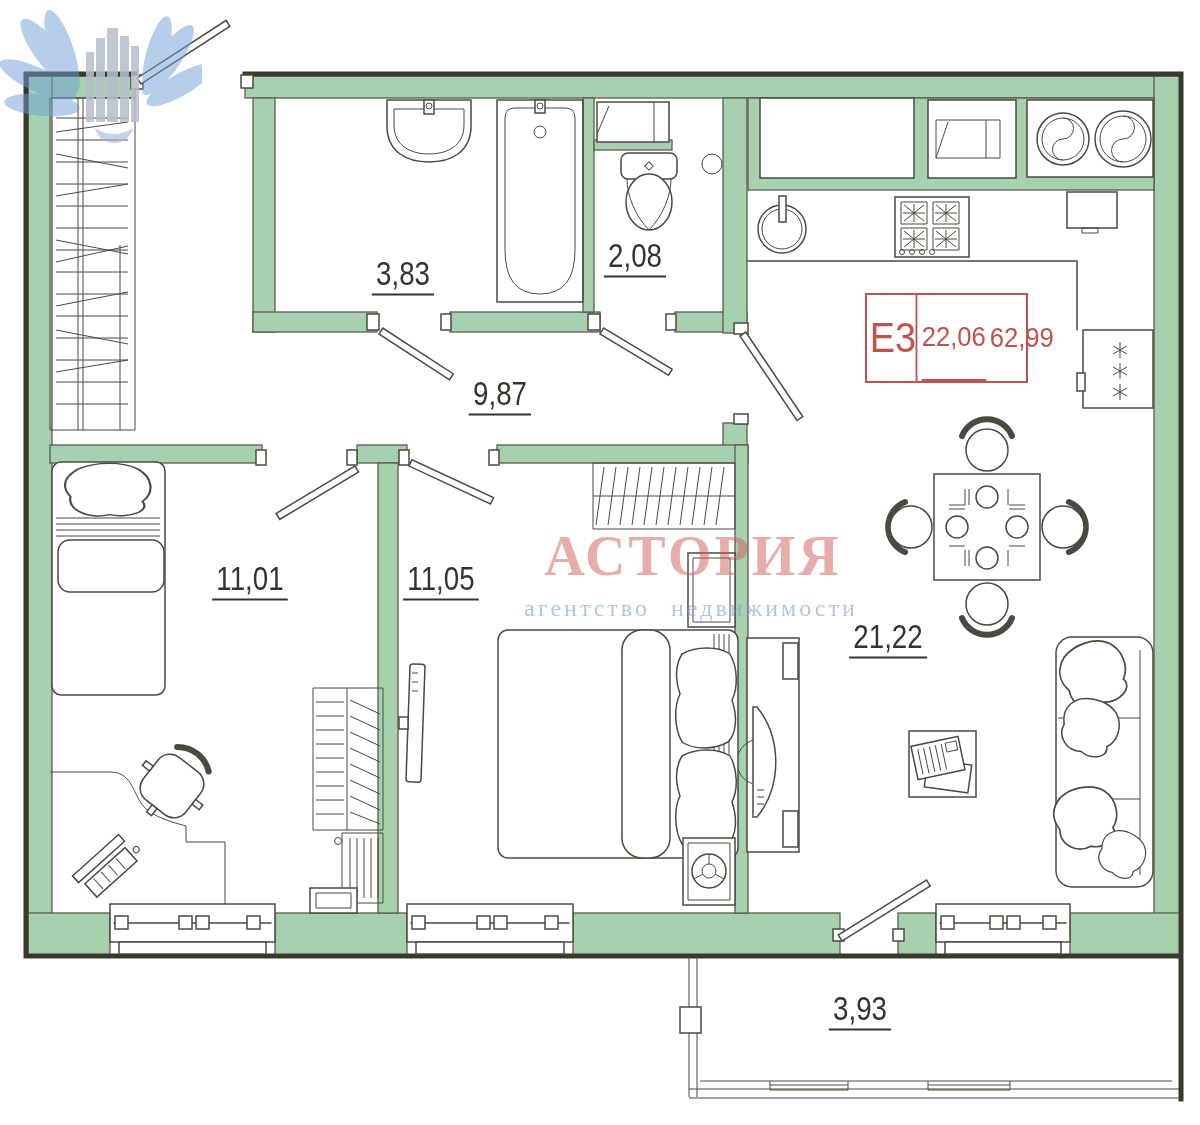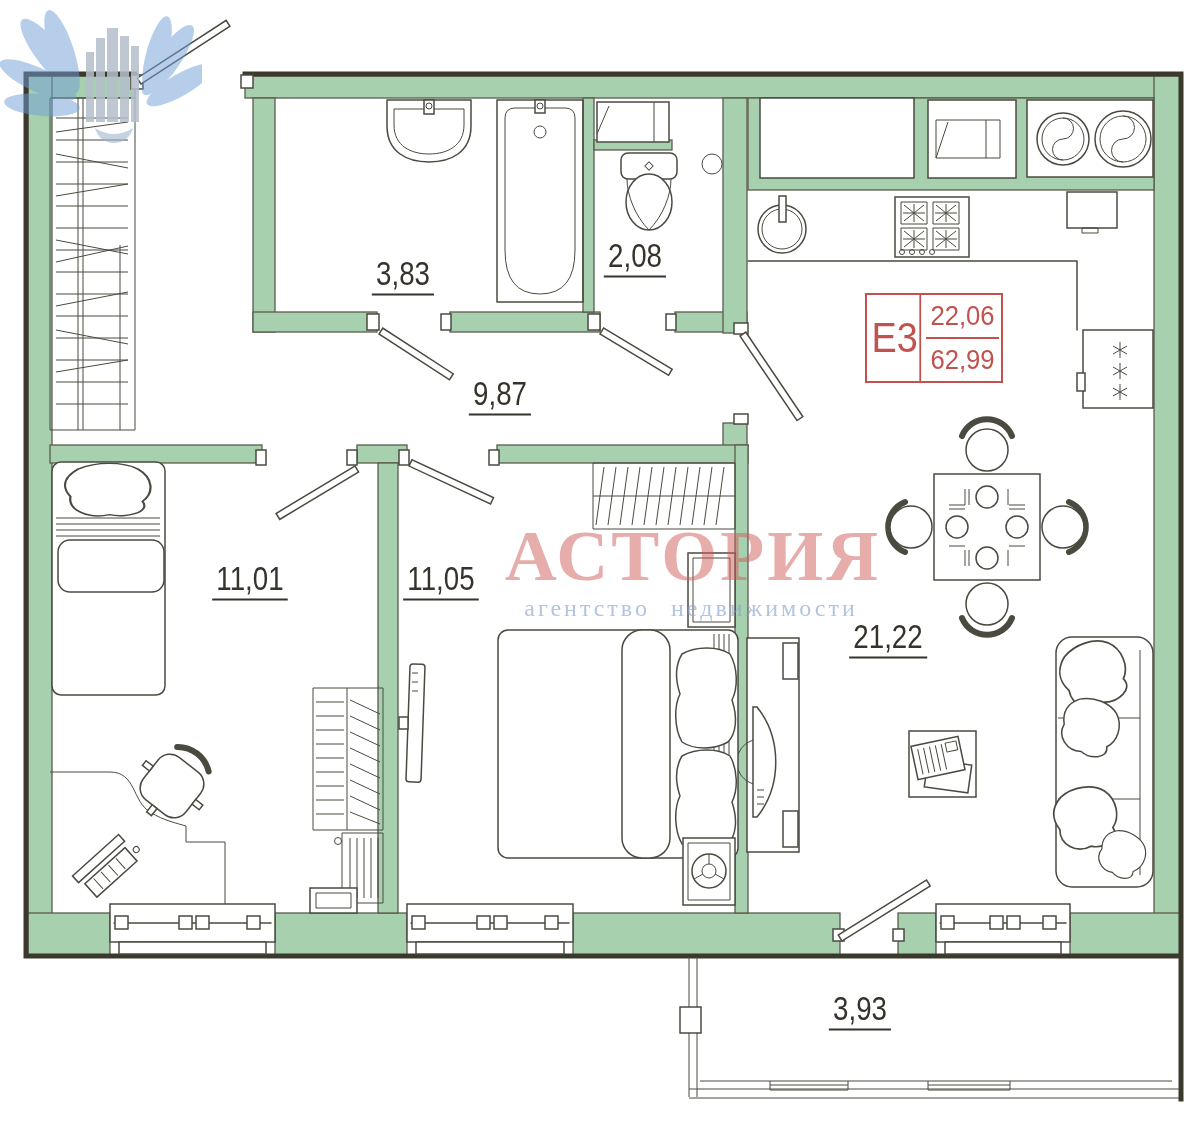--- a/index.html
+++ b/index.html
@@ -11,31 +11,31 @@
   .edge{stroke:#3b382c;stroke-width:5;fill:none;stroke-linecap:square;}
   .ln{fill:none;stroke:#4b4a40;stroke-width:1.5;stroke-linejoin:round;stroke-linecap:round;}
   .lt{fill:none;stroke:#4b4a40;stroke-width:1;stroke-linejoin:round;}
   .fw{fill:#ffffff;stroke:#4b4a40;stroke-width:1.5;}
   .thick{fill:none;stroke:#4b4a40;stroke-width:6;stroke-linecap:round;}
   
   .area-label{position:absolute;transform:translate(-50%,-50%) scaleX(.84);
       font-size:33px;color:#35332b;line-height:1;white-space:nowrap;
       border-bottom:2px solid #35332b;padding:0 5px 4px;}
   
-  .unit-box{position:absolute;left:865px;top:293px;width:138px;height:90px;
+  .unit-box{position:absolute;left:865px;top:293px;width:163px;height:90px;
       border:2px solid #c1534f;box-sizing:border-box;display:flex;background:transparent;color:#c1534f;}
   .unit-code{width:55px;border-right:2px solid #c1534f;display:flex;align-items:center;
       justify-content:center;font-size:42px;transform:scaleX(.9);}
-  .unit-vals{flex:1;display:flex;flex-direction:column;}
+  .unit-vals{flex:1;display:flex;flex-direction:row;}
   .unit-val{flex:1;display:flex;align-items:center;justify-content:center;font-size:27px;transform:scaleX(.95);}
   .unit-val.first{border-bottom:2px solid #c1534f;}
   
   .wm-title{position:absolute;left:476px;top:514px;width:434px;height:84px;
       display:flex;align-items:center;justify-content:center;
-      font-family:"Liberation Serif",serif;font-weight:700;font-size:72px;
+      font-family:"Liberation Serif",serif;font-weight:700;font-size:56px;
       letter-spacing:3px;color:rgba(206,92,88,.5);white-space:nowrap;}
   .wm-sub{position:absolute;left:476px;top:595px;width:430px;text-align:center;
       font-family:"Liberation Serif",serif;font-size:24px;letter-spacing:3px;word-spacing:12px;
       color:rgba(130,160,205,.62);white-space:nowrap;}
   .wm-logo{position:absolute;left:306px;top:500px;width:202px;height:165px;}
 </style>
 </head>
 <body>
 
 <div class="stage">

